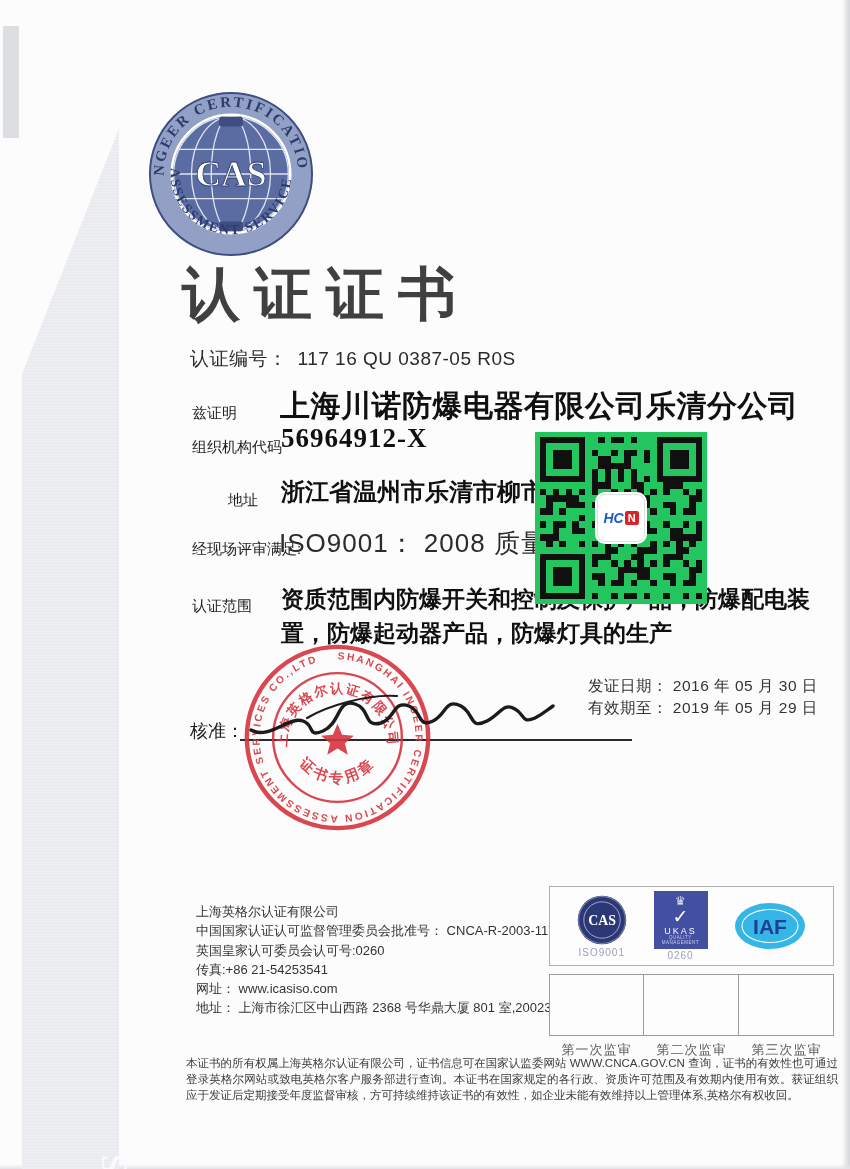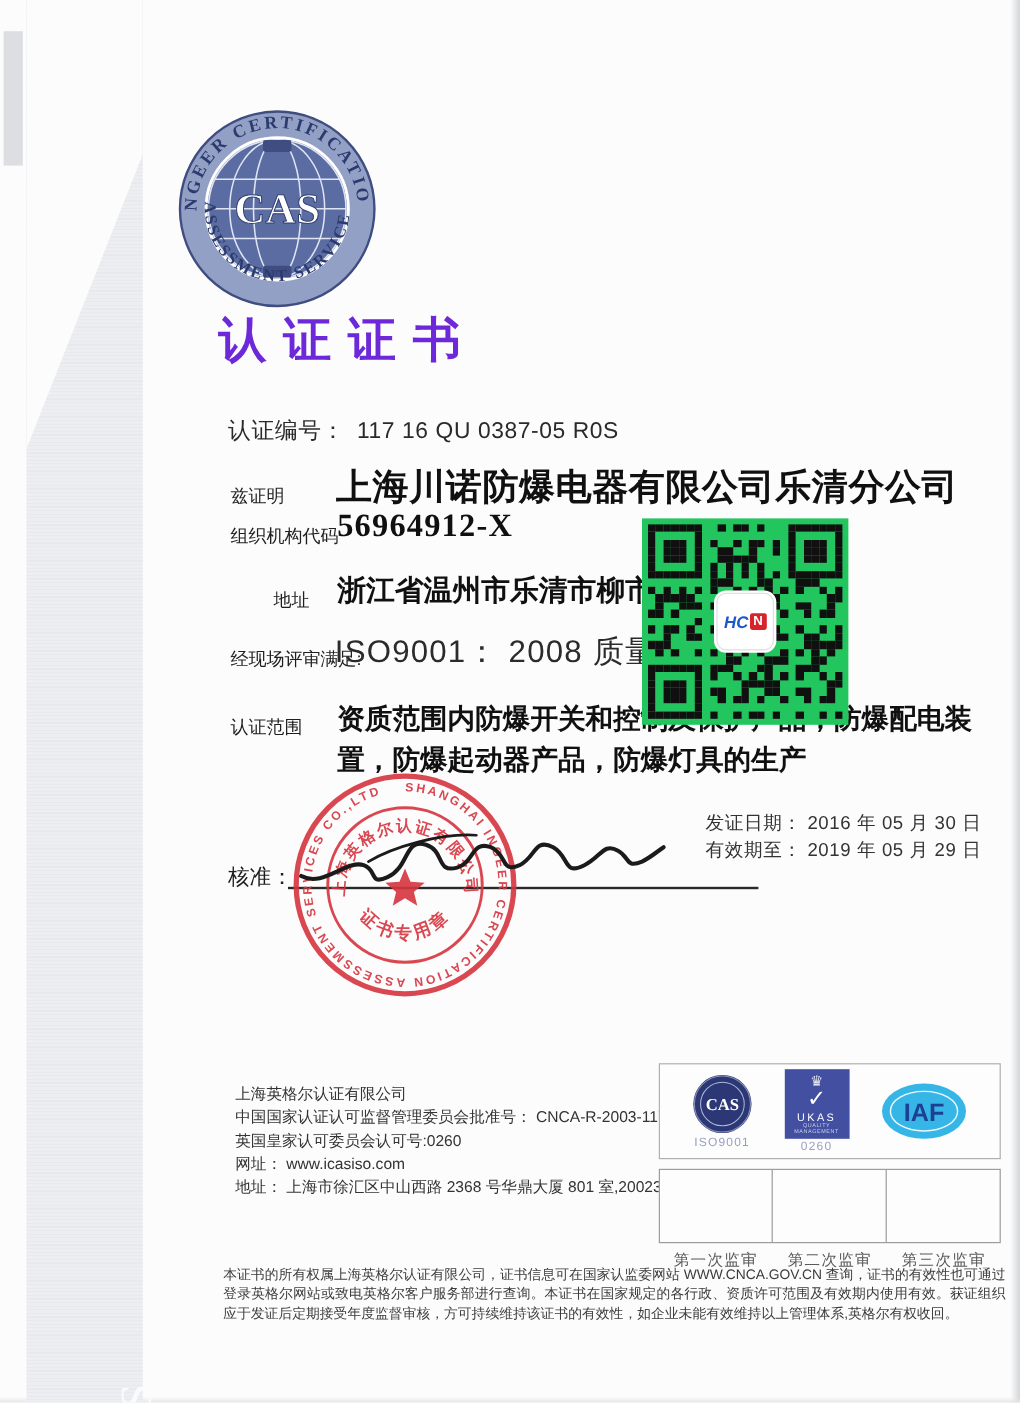--- a/index.html
+++ b/index.html
@@ -16,21 +16,21 @@
   .wm-band{left:22px;top:0;width:97px;height:100%;
     background:repeating-linear-gradient(0deg,#edeef2 0 2px,#e7e9ed 2px 3px);}
   .wm-band::before{content:"";position:absolute;inset:0;background:#fcfcfc;
     clip-path:polygon(0 0,100% 0,100% 11%,0 32%);}
   .wm-text{position:absolute;left:50%;top:50%;transform:translate(-50%,-50%) ;
     writing-mode:vertical-rl;rotate:180deg;
     font-family:"Liberation Serif","DejaVu Serif",serif;font-size:37px;letter-spacing:7px;
     color:#fafbfc;white-space:nowrap;font-weight:500;}
 
   
-  .title{left:182px;top:256px;font-size:40px;font-weight:700;letter-spacing:14px;color:#6d28d9;}
+  .title{left:182px;top:256px;font-size:58px;font-weight:700;letter-spacing:14px;color:#404040;}
   .cert-no{left:190px;top:346px;font-size:19px;color:#2a2a2a;letter-spacing:.5px;}
   .cert-no .val{margin-left:10px;}
 
   
   .flabel{font-size:15px;color:#1f1f1f;}
   .serifv{font-family:"Liberation Serif","DejaVu Serif",serif;font-weight:600;color:#101010;}
   .company{left:280px;top:386px;font-size:30px;letter-spacing:.5px;}
   .orgcode{left:281px;top:423px;font-size:27px;letter-spacing:1px;}
   .addr{left:281px;top:476px;font-size:24px;}
   .std{left:279px;top:526px;font-size:26px;color:#2b2b2b;letter-spacing:1px;}
@@ -817,20 +817,21 @@
     <div>
       <span>有效期至：</span>
       <span>2019 年 05 月 29 日</span>
     </div>
   </div>
 
   <div class="abs issuer">
     <div>上海英格尔认证有限公司</div>
     <div>中国国家认证认可监督管理委员会批准号： CNCA-R-2003-117</div>
     <div>英国皇家认可委员会认可号:0260</div>
+    <div>传真:+86 21-54253541</div>
     <div>网址： www.icasiso.com</div>
     <div>地址： 上海市徐汇区中山西路 2368 号华鼎大厦 801 室,200235</div>
   </div>
 
   <div class="abs acc-box">
     <div class="mark">
       <svg width="52" height="52" viewBox="0 0 60 60">
         <circle cx="30" cy="30" r="28" fill="#2c3875"></circle>
         <circle cx="30" cy="30" r="21" fill="none" stroke="#aeb6da" stroke-width="1"></circle>
         <circle cx="30" cy="30" r="27" fill="none" stroke="#8a93b5" stroke-width="1"></circle>

